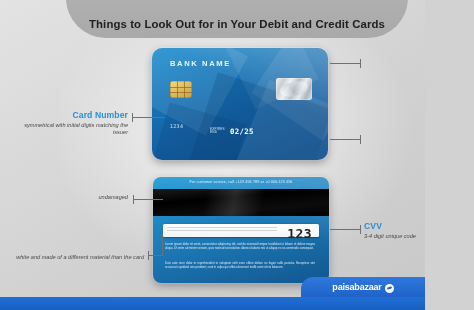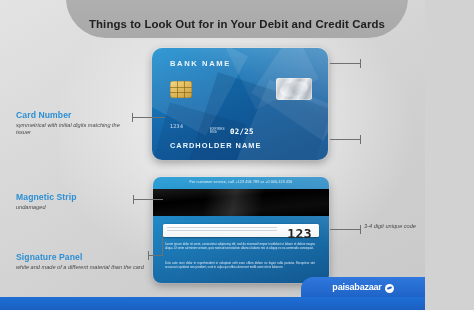--- a/index.html
+++ b/index.html
@@ -149,21 +149,21 @@
   .bt2{top:84px;}
 
   
   .callout{position:absolute;}
   .co-title{
     font-size:8.6px;font-weight:bold;color:#2b8fd4;letter-spacing:.1px;white-space:nowrap;
   }
   .co-desc{
     font-size:5.6px;line-height:7.4px;color:#4a4a4a;font-style:italic;margin-top:2px;
   }
-  .co-left{text-align:left;}
+  .co-left{text-align:right;}
   .co-right{text-align:left;}
 
   
   .conn{position:absolute;background:#6f7072;height:1px;}
   .tick{position:absolute;background:#6f7072;width:1px;}
   .elbow-v{position:absolute;background:#6f7072;width:1px;}
 
   
   .footer-bar{
     position:absolute;left:0;bottom:0;width:474px;height:13px;
@@ -206,21 +206,20 @@
     <div class="facet f6"></div>
 
     <div class="bank-name">BANK NAME</div>
     <div class="chip"></div>
     <div class="hologram">
       <div class="holo-bird"></div>
     </div>
     <div class="short-digits">1234</div>
     <div class="expires-label">EXPIRES END</div>
     <div class="expires-value">02/25</div>
-    <div class="holder-name">CARDHOLDER NAME</div>
   </div>
 
   <div class="card-back">
     <div class="cs-line">For customer service, call +123 456 789 or +0 000-123 456</div>
     <div class="mag-strip">
       <div class="mag-sheen"></div>
     </div>
     <div class="sig-panel">
       <div class="sig-lines"></div>
       <div class="cvv">123</div>
@@ -230,43 +229,42 @@
   </div>
 
   <div class="callout co-left" style="left:16px;top:110px;width:112px;">
     <div class="co-title">Card Number</div>
     <div class="co-desc">symmetrical with initial digits matching the issuer</div>
   </div>
   <div class="tick" style="left:132px;top:113px;height:9px;"></div>
   <div class="conn" style="left:132px;top:117px;width:33px;"></div>
 
   <div class="callout co-left" style="left:16px;top:192px;width:112px;">
-    <div class="co-title">Magnetic Strip</div>
     <div class="co-desc">undamaged</div>
   </div>
   <div class="tick" style="left:133px;top:195px;height:9px;"></div>
   <div class="conn" style="left:133px;top:199px;width:30px;"></div>
 
   <div class="callout co-left" style="left:16px;top:252px;width:128px;">
-    <div class="co-title">Signature Panel</div>
     <div class="co-desc">white and made of a different material than the card</div>
   </div>
   <div class="tick" style="left:148px;top:251px;height:9px;"></div>
   <div class="conn" style="left:148px;top:255px;width:14px;"></div>
   <div class="elbow-v" style="left:162px;top:234px;height:22px;"></div>
 
   <div class="conn" style="left:330px;top:63px;width:30px;"></div>
   <div class="tick" style="left:360px;top:59px;height:9px;"></div>
 
   <div class="conn" style="left:330px;top:139px;width:30px;"></div>
   <div class="tick" style="left:360px;top:135px;height:9px;"></div>
 
   <div class="conn" style="left:330px;top:229px;width:30px;"></div>
   <div class="tick" style="left:360px;top:225px;height:9px;"></div>
   <div class="callout co-right" style="left:364px;top:221px;width:104px;">
+    <div class="co-title">CVV</div>
     <div class="co-desc">3-4 digit unique code</div>
   </div>
 
   <div class="footer-tab">
     <span class="brand">paisabazaar</span>
     <span class="brand-dot"></span>
   </div>
   <div class="footer-bar"></div>
 
 </div>

